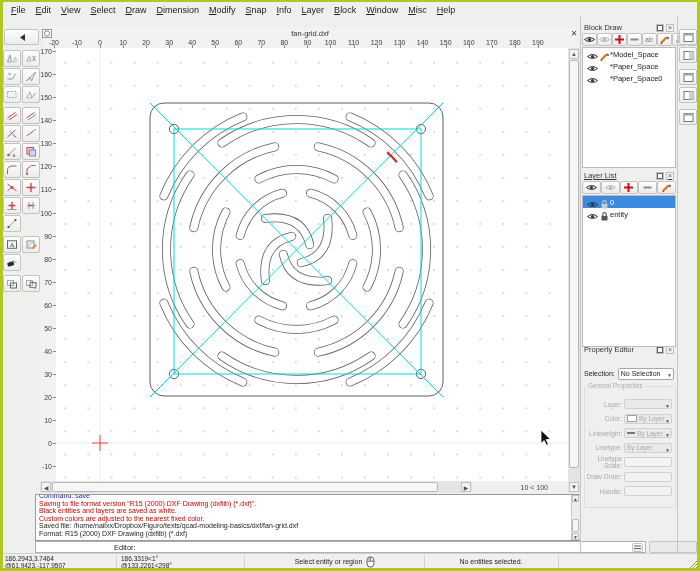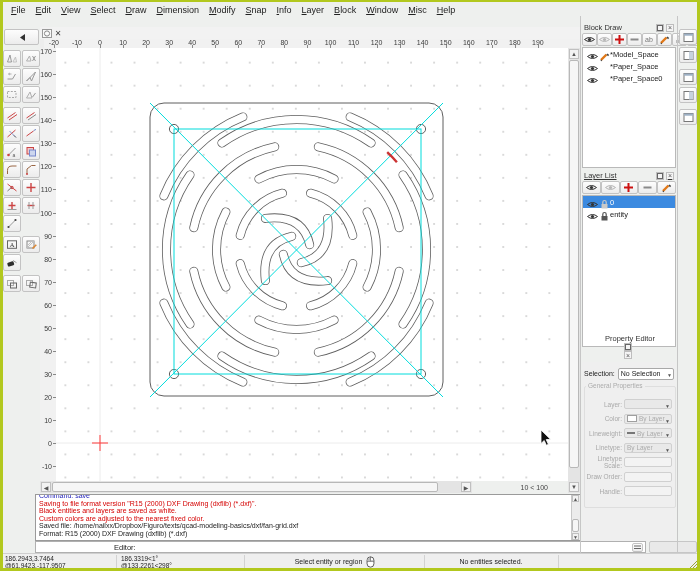--- a/index.html
+++ b/index.html
@@ -279,20 +279,21 @@
         <rect x="5.5" y="5.5" width="6" height="5" fill="none" stroke="#666" transform="rotate(8 8 8)"></rect>
       </svg>
     </button>
   </div>
 
 <div id="tabbar" class="abs">
   <svg id="tabicon" viewBox="0 0 10 9">
     <rect x="0.5" y="0.5" width="9" height="8" fill="#fafafa" stroke="#999"></rect>
       <circle cx="5" cy="4.5" r="2.6" fill="none" stroke="#888"></circle>
   </svg>
+  <span id="tabtitle">fan-grid.dxf</span>
   <span id="tabclose">✕</span>
 </div>
 
 <div id="rulercorner" class="abs"></div>
 <div id="hruler" class="abs">
     <span class="hlab" style="left: 9.906px;">-20</span>
     <span class="htick" style="left: 9.906px;"></span>
     <span class="hlab" style="left: 32.953px;">-10</span>
     <span class="htick" style="left: 32.953px;"></span>
     <span class="hlab" style="left: 56px;">0</span>
@@ -648,21 +649,21 @@
           <circle cx="6.5" cy="6.5" r="1.6" fill="#333"></circle>
         </svg></span>
       <span class="licon"><svg width="13" height="13" viewBox="0 0 13 13">
           <rect x="3.5" y="6" width="6" height="4.5" fill="#555"></rect>
           <path d="M4.8 6 V4.2 a1.7 1.7 0 0 1 3.4 0 V6" fill="none" stroke="#555" stroke-width="1.2"></path>
         </svg></span>
       <span class="lname">entity</span>
     </div>
   </div>
 
-<div class="panelhead" style="top:334px;flex-direction:column;">
+<div class="panelhead" style="top:344px;">
   <span class="ttl">Property Editor</span>
   <span class="phbtn">
       <span style="width:4px;height:4px;border:1px solid #666;display:block;"></span>
     </span>
   <span class="phbtn">×</span>
 </div>
 <div id="pe-body" class="abs">
   <div id="pe-selrow">
     <span>Selection:</span>
     <div id="pe-selcombo">

